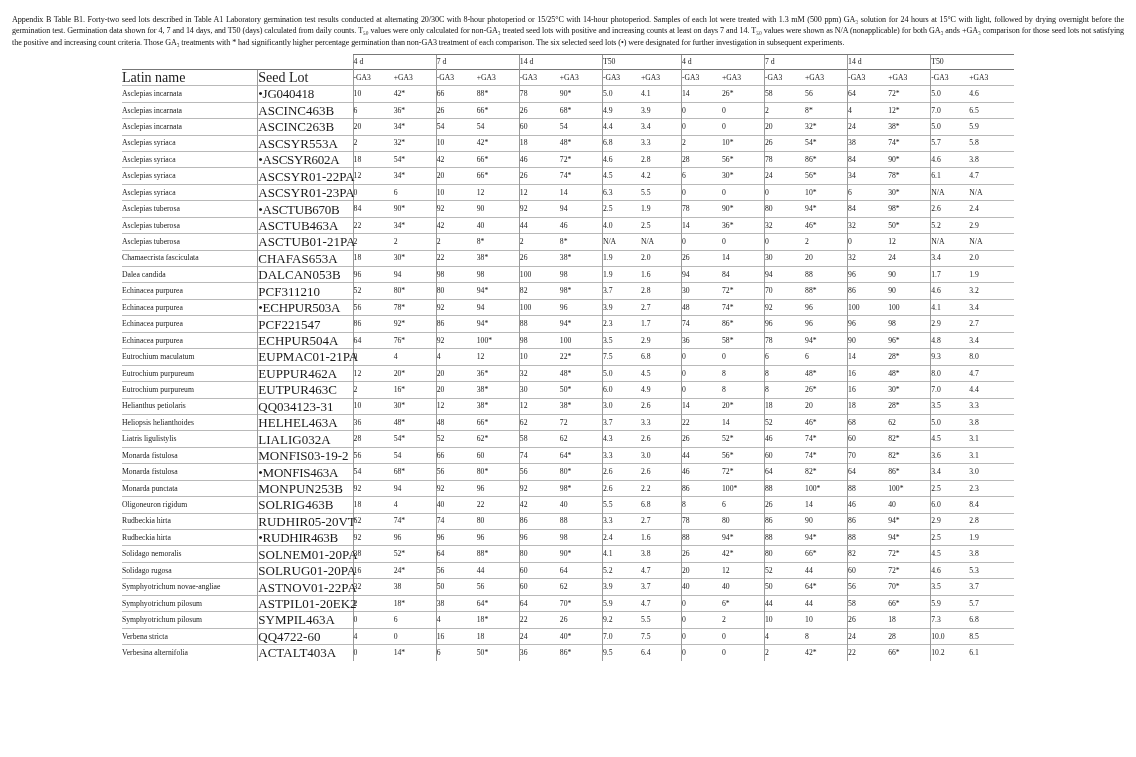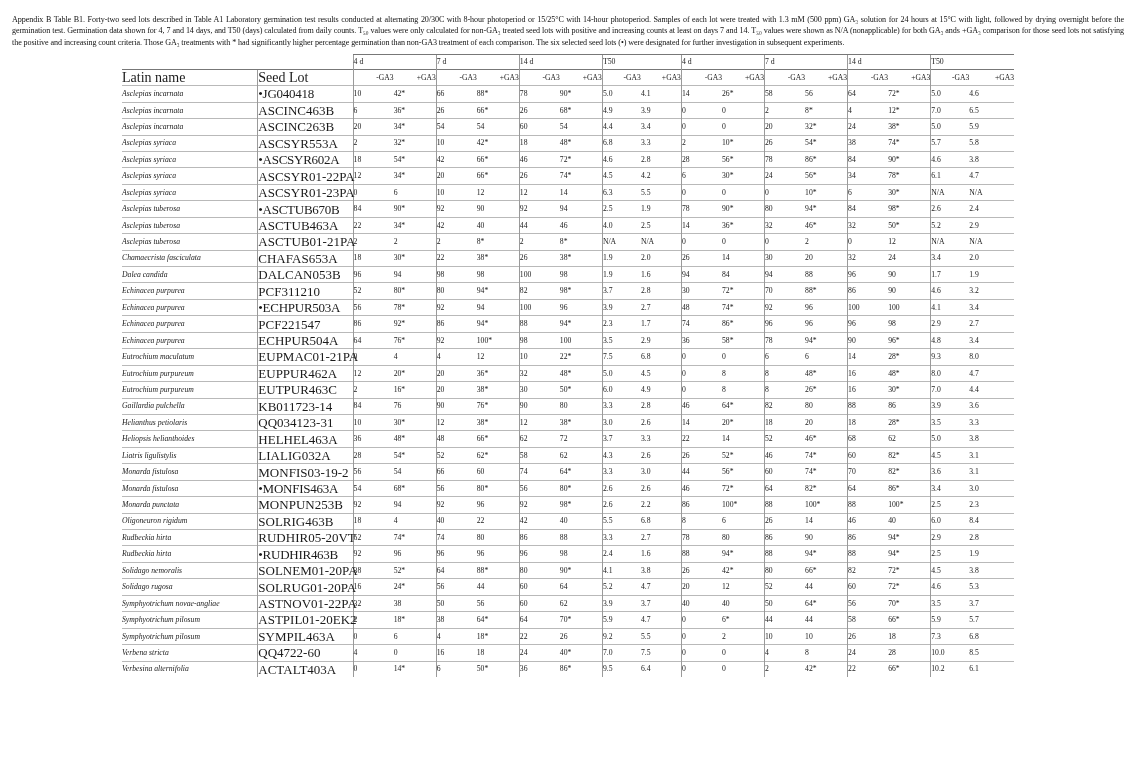--- a/index.html
+++ b/index.html
@@ -64,36 +64,35 @@
     text-align: center;
     font-weight: bold;
     font-size: 7.8px;
   }
   th.day {
     text-align: left;
     font-weight: bold;
     font-size: 7.8px;
   }
   th.ga {
-    text-align: right;
+    text-align: left;
     font-size: 7.6px;
     padding-left: 5px;
   }
   th.colhdr {
     text-align: left;
     font-size: 14px;
     padding-left: 4px;
   }
   
   .vsep { border-left: 0.5px solid #9a9a9a; }
 
   
   tr.drow td { height: 15.45px; }
   td.sp {
-    font-style: italic;
     padding-left: 4px;
     white-space: nowrap;
     font-size: 7.7px;
   }
   td.lot {
     padding-left: 4px;
     white-space: nowrap;
     font-size: 13px;
   }
   td.num {
@@ -547,40 +546,20 @@
             <td class="num rule-hair vsep">0</td>
             <td class="num rule-hair">8</td>
             <td class="num rule-hair vsep">8</td>
             <td class="num rule-hair">26*</td>
             <td class="num rule-hair vsep">16</td>
             <td class="num rule-hair">30*</td>
             <td class="num rule-hair vsep">7.0</td>
             <td class="num rule-hair">4.4</td>
           </tr>
           <tr class="drow">
-            <td class="sp rule-hair">Gaillardia pulchella</td>
-            <td class="lot rule-hair vsep">KB011723-14</td>
-            <td class="num rule-hair vsep">84</td>
-            <td class="num rule-hair">76</td>
-            <td class="num rule-hair vsep">90</td>
-            <td class="num rule-hair">76*</td>
-            <td class="num rule-hair vsep">90</td>
-            <td class="num rule-hair">80</td>
-            <td class="num rule-hair vsep">3.3</td>
-            <td class="num rule-hair">2.8</td>
-            <td class="num rule-hair vsep">46</td>
-            <td class="num rule-hair">64*</td>
-            <td class="num rule-hair vsep">82</td>
-            <td class="num rule-hair">80</td>
-            <td class="num rule-hair vsep">88</td>
-            <td class="num rule-hair">86</td>
-            <td class="num rule-hair vsep">3.9</td>
-            <td class="num rule-hair">3.6</td>
-          </tr>
-          <tr class="drow">
             <td class="sp rule-hair">Helianthus petiolaris</td>
             <td class="lot rule-hair vsep">QQ034123-31</td>
             <td class="num rule-hair vsep">10</td>
             <td class="num rule-hair">30*</td>
             <td class="num rule-hair vsep">12</td>
             <td class="num rule-hair">38*</td>
             <td class="num rule-hair vsep">12</td>
             <td class="num rule-hair">38*</td>
             <td class="num rule-hair vsep">3.0</td>
             <td class="num rule-hair">2.6</td>

